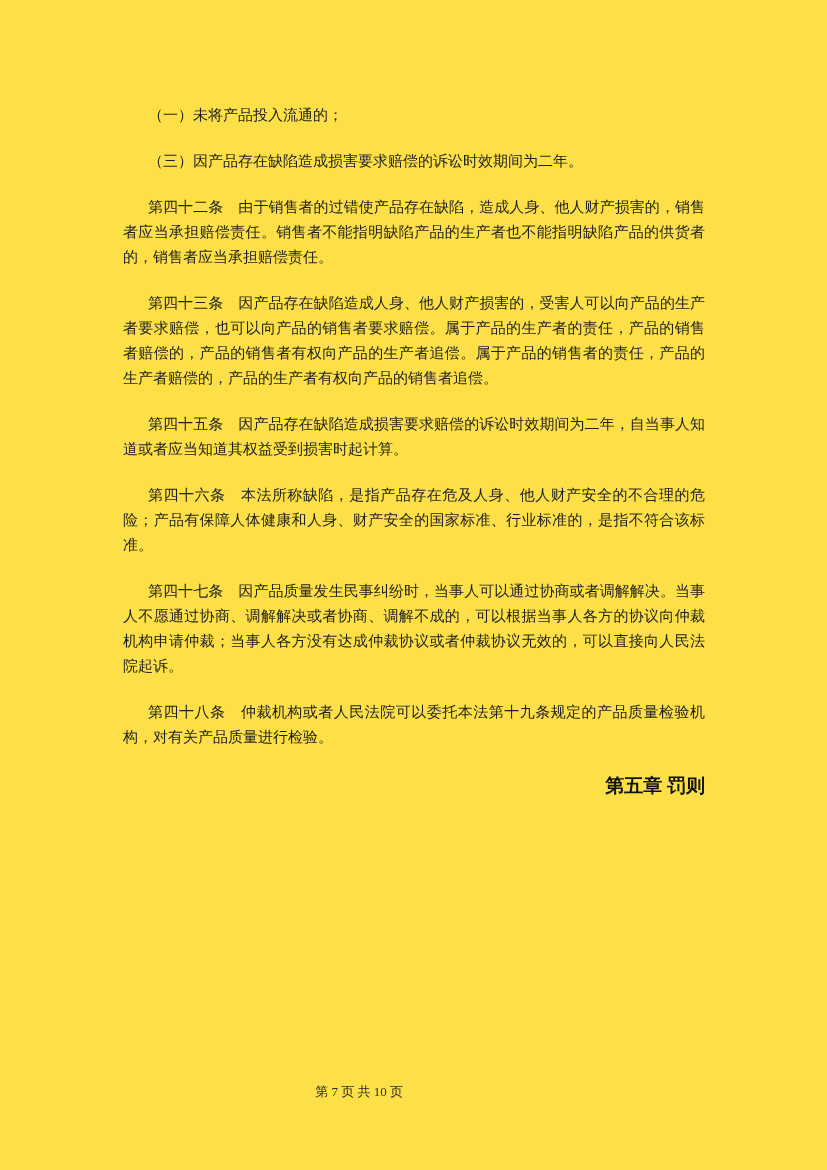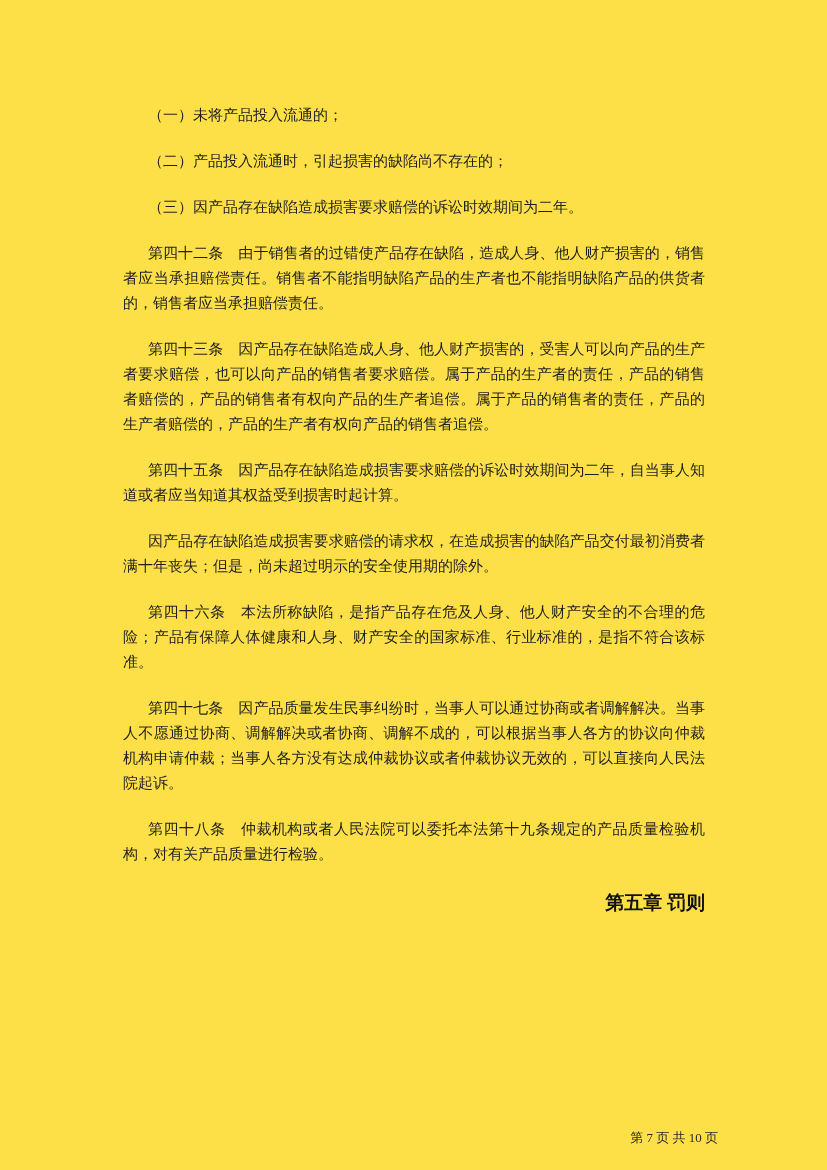--- a/index.html
+++ b/index.html
@@ -42,38 +42,35 @@
     font-weight: bold;
     color: #111111;
     text-align: right;
     text-indent: 0;
   }
   .page-footer {
     position: absolute;
     top: 1083px;
     left: 0;
     width: 718px;
-    text-align: right;
+    text-align: center;
     font-size: 13px;
     line-height: 17px;
     color: #2b2b2b;
-    margin-top: 46px;
   }
 </style>
 </head>
 <body>
 
 <div class="page">
   <div class="page-content">
     <p class="body-para">（一）未将产品投入流通的；</p>
-    <p class="body-para">（二）产品投入流通时，引起损害的缺陷尚不存在的；</p>
     <p class="body-para">（三）因产品存在缺陷造成损害要求赔偿的诉讼时效期间为二年。</p>
     <p class="body-para">第四十二条　由于销售者的过错使产品存在缺陷，造成人身、他人财产损害的，销售者应当承担赔偿责任。销售者不能指明缺陷产品的生产者也不能指明缺陷产品的供货者的，销售者应当承担赔偿责任。</p>
     <p class="body-para">第四十三条　因产品存在缺陷造成人身、他人财产损害的，受害人可以向产品的生产者要求赔偿，也可以向产品的销售者要求赔偿。属于产品的生产者的责任，产品的销售者赔偿的，产品的销售者有权向产品的生产者追偿。属于产品的销售者的责任，产品的生产者赔偿的，产品的生产者有权向产品的销售者追偿。</p>
     <p class="body-para">第四十五条　因产品存在缺陷造成损害要求赔偿的诉讼时效期间为二年，自当事人知道或者应当知道其权益受到损害时起计算。</p>
-    <p class="body-para">因产品存在缺陷造成损害要求赔偿的请求权，在造成损害的缺陷产品交付最初消费者满十年丧失；但是，尚未超过明示的安全使用期的除外。</p>
     <p class="body-para">第四十六条　本法所称缺陷，是指产品存在危及人身、他人财产安全的不合理的危险；产品有保障人体健康和人身、财产安全的国家标准、行业标准的，是指不符合该标准。</p>
     <p class="body-para">第四十七条　因产品质量发生民事纠纷时，当事人可以通过协商或者调解解决。当事人不愿通过协商、调解解决或者协商、调解不成的，可以根据当事人各方的协议向仲裁机构申请仲裁；当事人各方没有达成仲裁协议或者仲裁协议无效的，可以直接向人民法院起诉。</p>
     <p class="body-para">第四十八条　仲裁机构或者人民法院可以委托本法第十九条规定的产品质量检验机构，对有关产品质量进行检验。</p>
     <h2 class="chapter-heading">第五章 罚则</h2>
   </div>
   <div class="page-footer">第 7 页 共 10 页</div>
 </div>
 
 </body></html>

